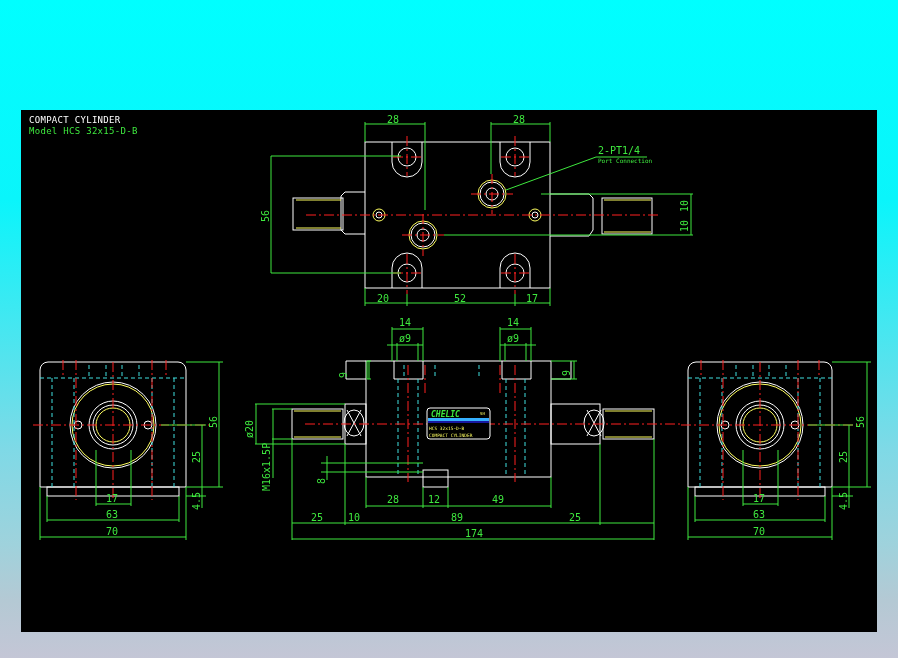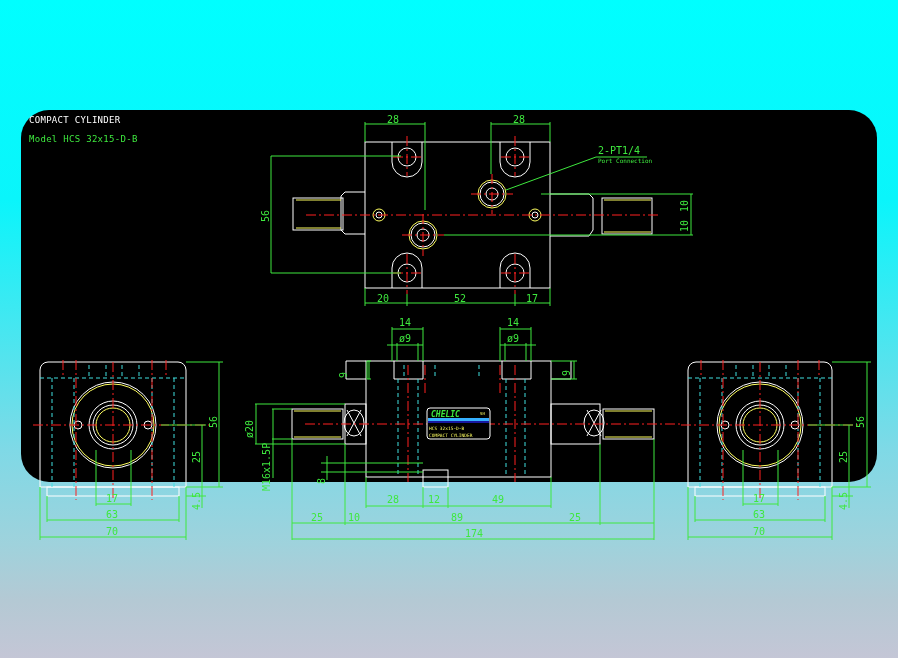--- a/index.html
+++ b/index.html
@@ -2,26 +2,26 @@
 <html><head>
 <meta charset="utf-8">
 <style>
   html,body{margin:0;padding:0;}
   body{
     width:898px;height:658px;overflow:hidden;position:relative;
     background:linear-gradient(to bottom,#00ffff 0px,#0af5fb 200px,#7fd9e6 450px,#9fd2dc 545px,#b4c9d4 600px,#c4c6d6 658px);
     font-family:"DejaVu Sans Mono","Liberation Mono",monospace;
   }
   #canvas{
-    position:absolute;left:21px;top:110px;width:856px;height:372px;background:#000;border-radius:28px;
+    position:absolute;left:21px;top:110px;width:856px;height:522px;background:#000;
   }
   #canvas svg{position:absolute;left:0;top:0;}
   .title{position:absolute;left:8px;top:5px;font-size:9px;line-height:11px;letter-spacing:0.3px;}
   .t1{color:#ffffff;}
-  .t2{color:#3ee83e;margin-top:8px;}
+  .t2{color:#3ee83e;}
   svg text{font-family:"DejaVu Sans Mono","Liberation Mono",monospace;}
 </style>
 </head>
 <body>
 
 <div id="canvas">
   <div class="title">
     <div class="t1">COMPACT CYLINDER</div>
     <div class="t2">Model  HCS 32x15-D-B</div>
   </div>

